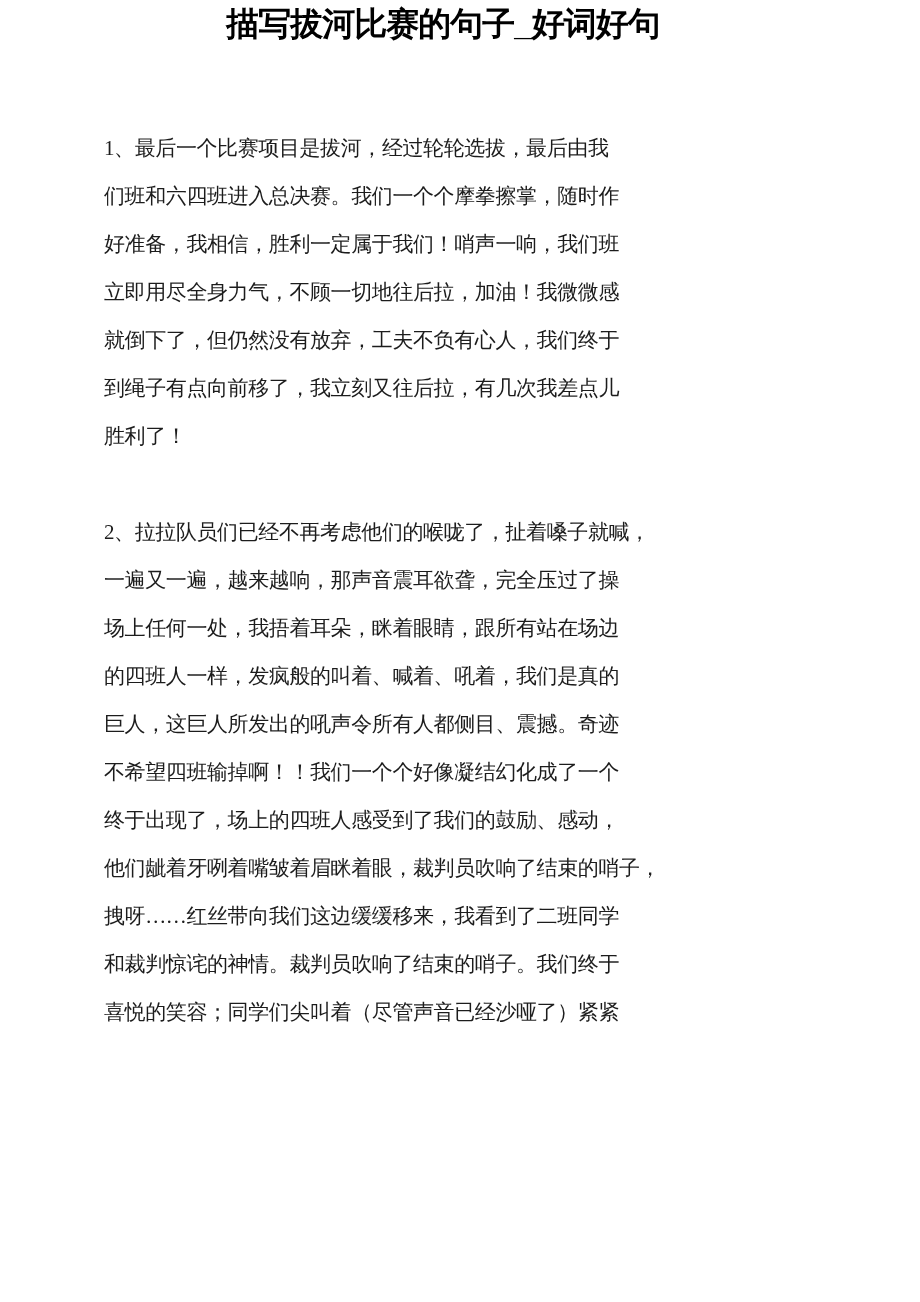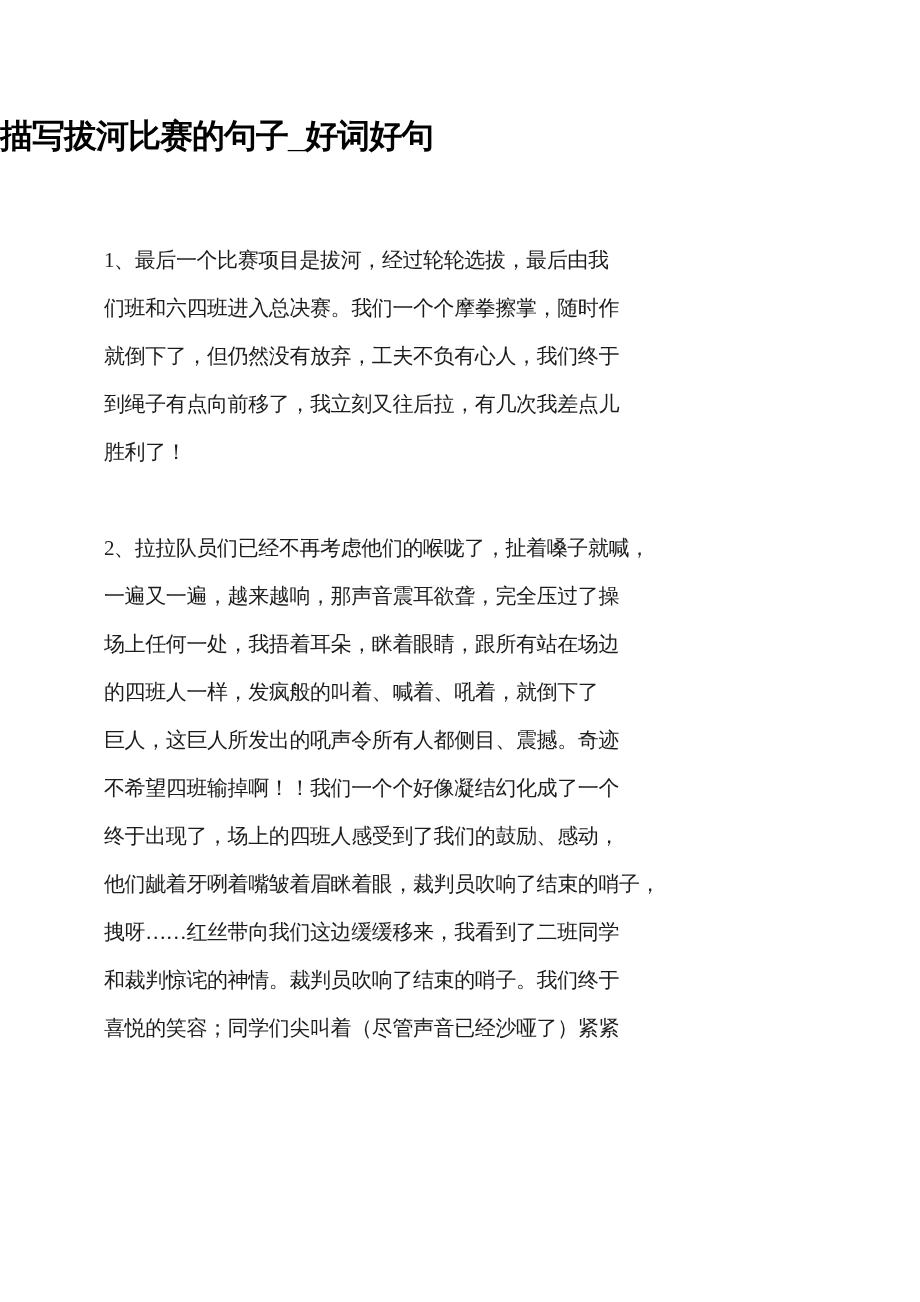--- a/index.html
+++ b/index.html
@@ -10,22 +10,21 @@
   .page {
     position: relative;
     width: 920px;
     height: 1302px;
     background: #ffffff;
     overflow: hidden;
     font-family: "Liberation Serif", serif;
   }
   .doc-title {
     margin: 0 34px 0 0;           
-    padding-top: 112px;
-    text-align: left;
+    text-align: center;
     font-family: "Liberation Sans", sans-serif;
     font-weight: bold;
     font-size: 33px;
     letter-spacing: -1px;
     line-height: 48px;
     color: #000000;
     white-space: nowrap;
   }
   .doc-body {
     margin-top: 76px;
@@ -48,30 +47,32 @@
 
 <div class="page">
 
   <h1 class="doc-title">描写拔河比赛的句子_好词好句</h1>
 
   <div class="doc-body">
 
     <div class="paragraph">
       <div class="text-line"> 1、最后一个比赛项目是拔河，经过轮轮选拔，最后由我</div>
       <div class="text-line">们班和六四班进入总决赛。我们一个个摩拳擦掌，随时作</div>
+      <div class="text-line">好准备，我相信，胜利一定属于我们！哨声一响，我们班</div>
+      <div class="text-line">立即用尽全身力气，不顾一切地往后拉，加油！我微微感</div>
       <div class="text-line">就倒下了，但仍然没有放弃，工夫不负有心人，我们终于</div>
       <div class="text-line">到绳子有点向前移了，我立刻又往后拉，有几次我差点儿</div>
       <div class="text-line">胜利了！</div>
     </div>
 
     <div class="paragraph">
       <div class="text-line">2、拉拉队员们已经不再考虑他们的喉咙了，扯着嗓子就喊，</div>
       <div class="text-line">一遍又一遍，越来越响，那声音震耳欲聋，完全压过了操</div>
       <div class="text-line">场上任何一处，我捂着耳朵，眯着眼睛，跟所有站在场边</div>
-      <div class="text-line">的四班人一样，发疯般的叫着、喊着、吼着，就倒下了</div>
+      <div class="text-line">的四班人一样，发疯般的叫着、喊着、吼着，我们是真的</div>
       <div class="text-line">巨人，这巨人所发出的吼声令所有人都侧目、震撼。奇迹</div>
       <div class="text-line">不希望四班输掉啊！！我们一个个好像凝结幻化成了一个</div>
       <div class="text-line">终于出现了，场上的四班人感受到了我们的鼓励、感动，</div>
       <div class="text-line">他们龇着牙咧着嘴皱着眉眯着眼，裁判员吹响了结束的哨子，</div>
       <div class="text-line">拽呀……红丝带向我们这边缓缓移来，我看到了二班同学</div>
       <div class="text-line">和裁判惊诧的神情。裁判员吹响了结束的哨子。我们终于</div>
       <div class="text-line">喜悦的笑容；同学们尖叫着（尽管声音已经沙哑了）紧紧</div>
     </div>
 
   </div>

